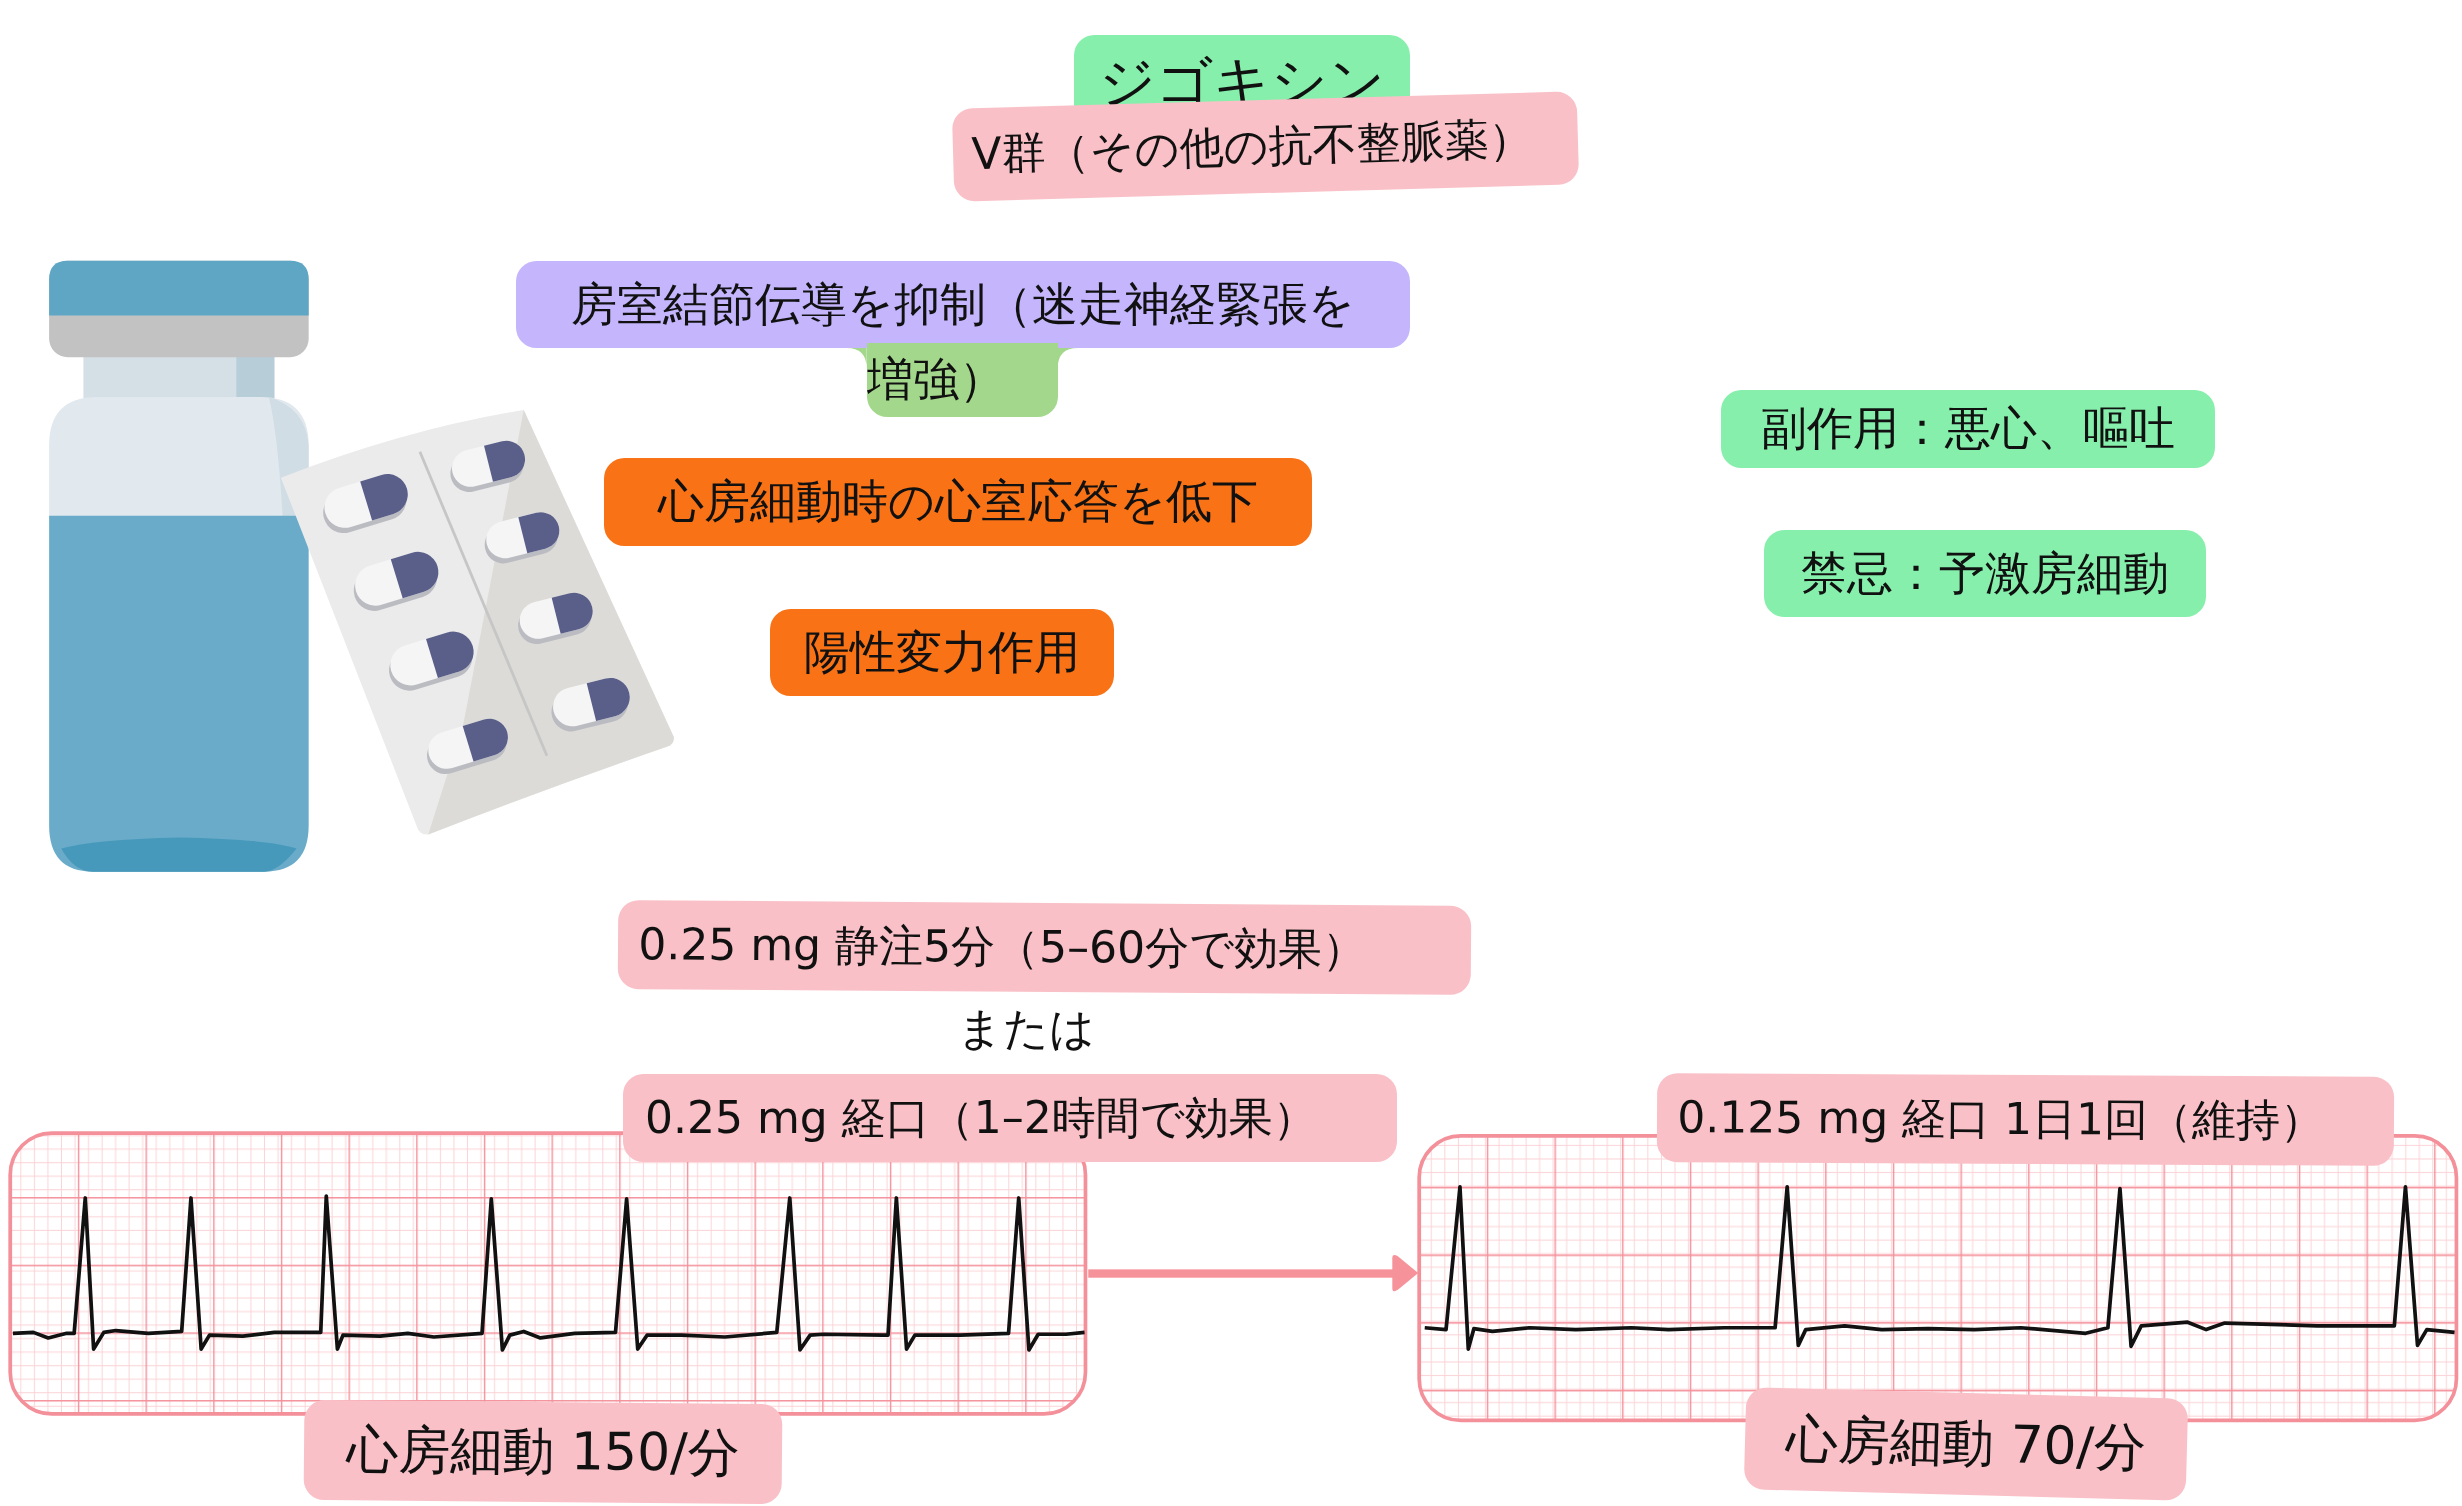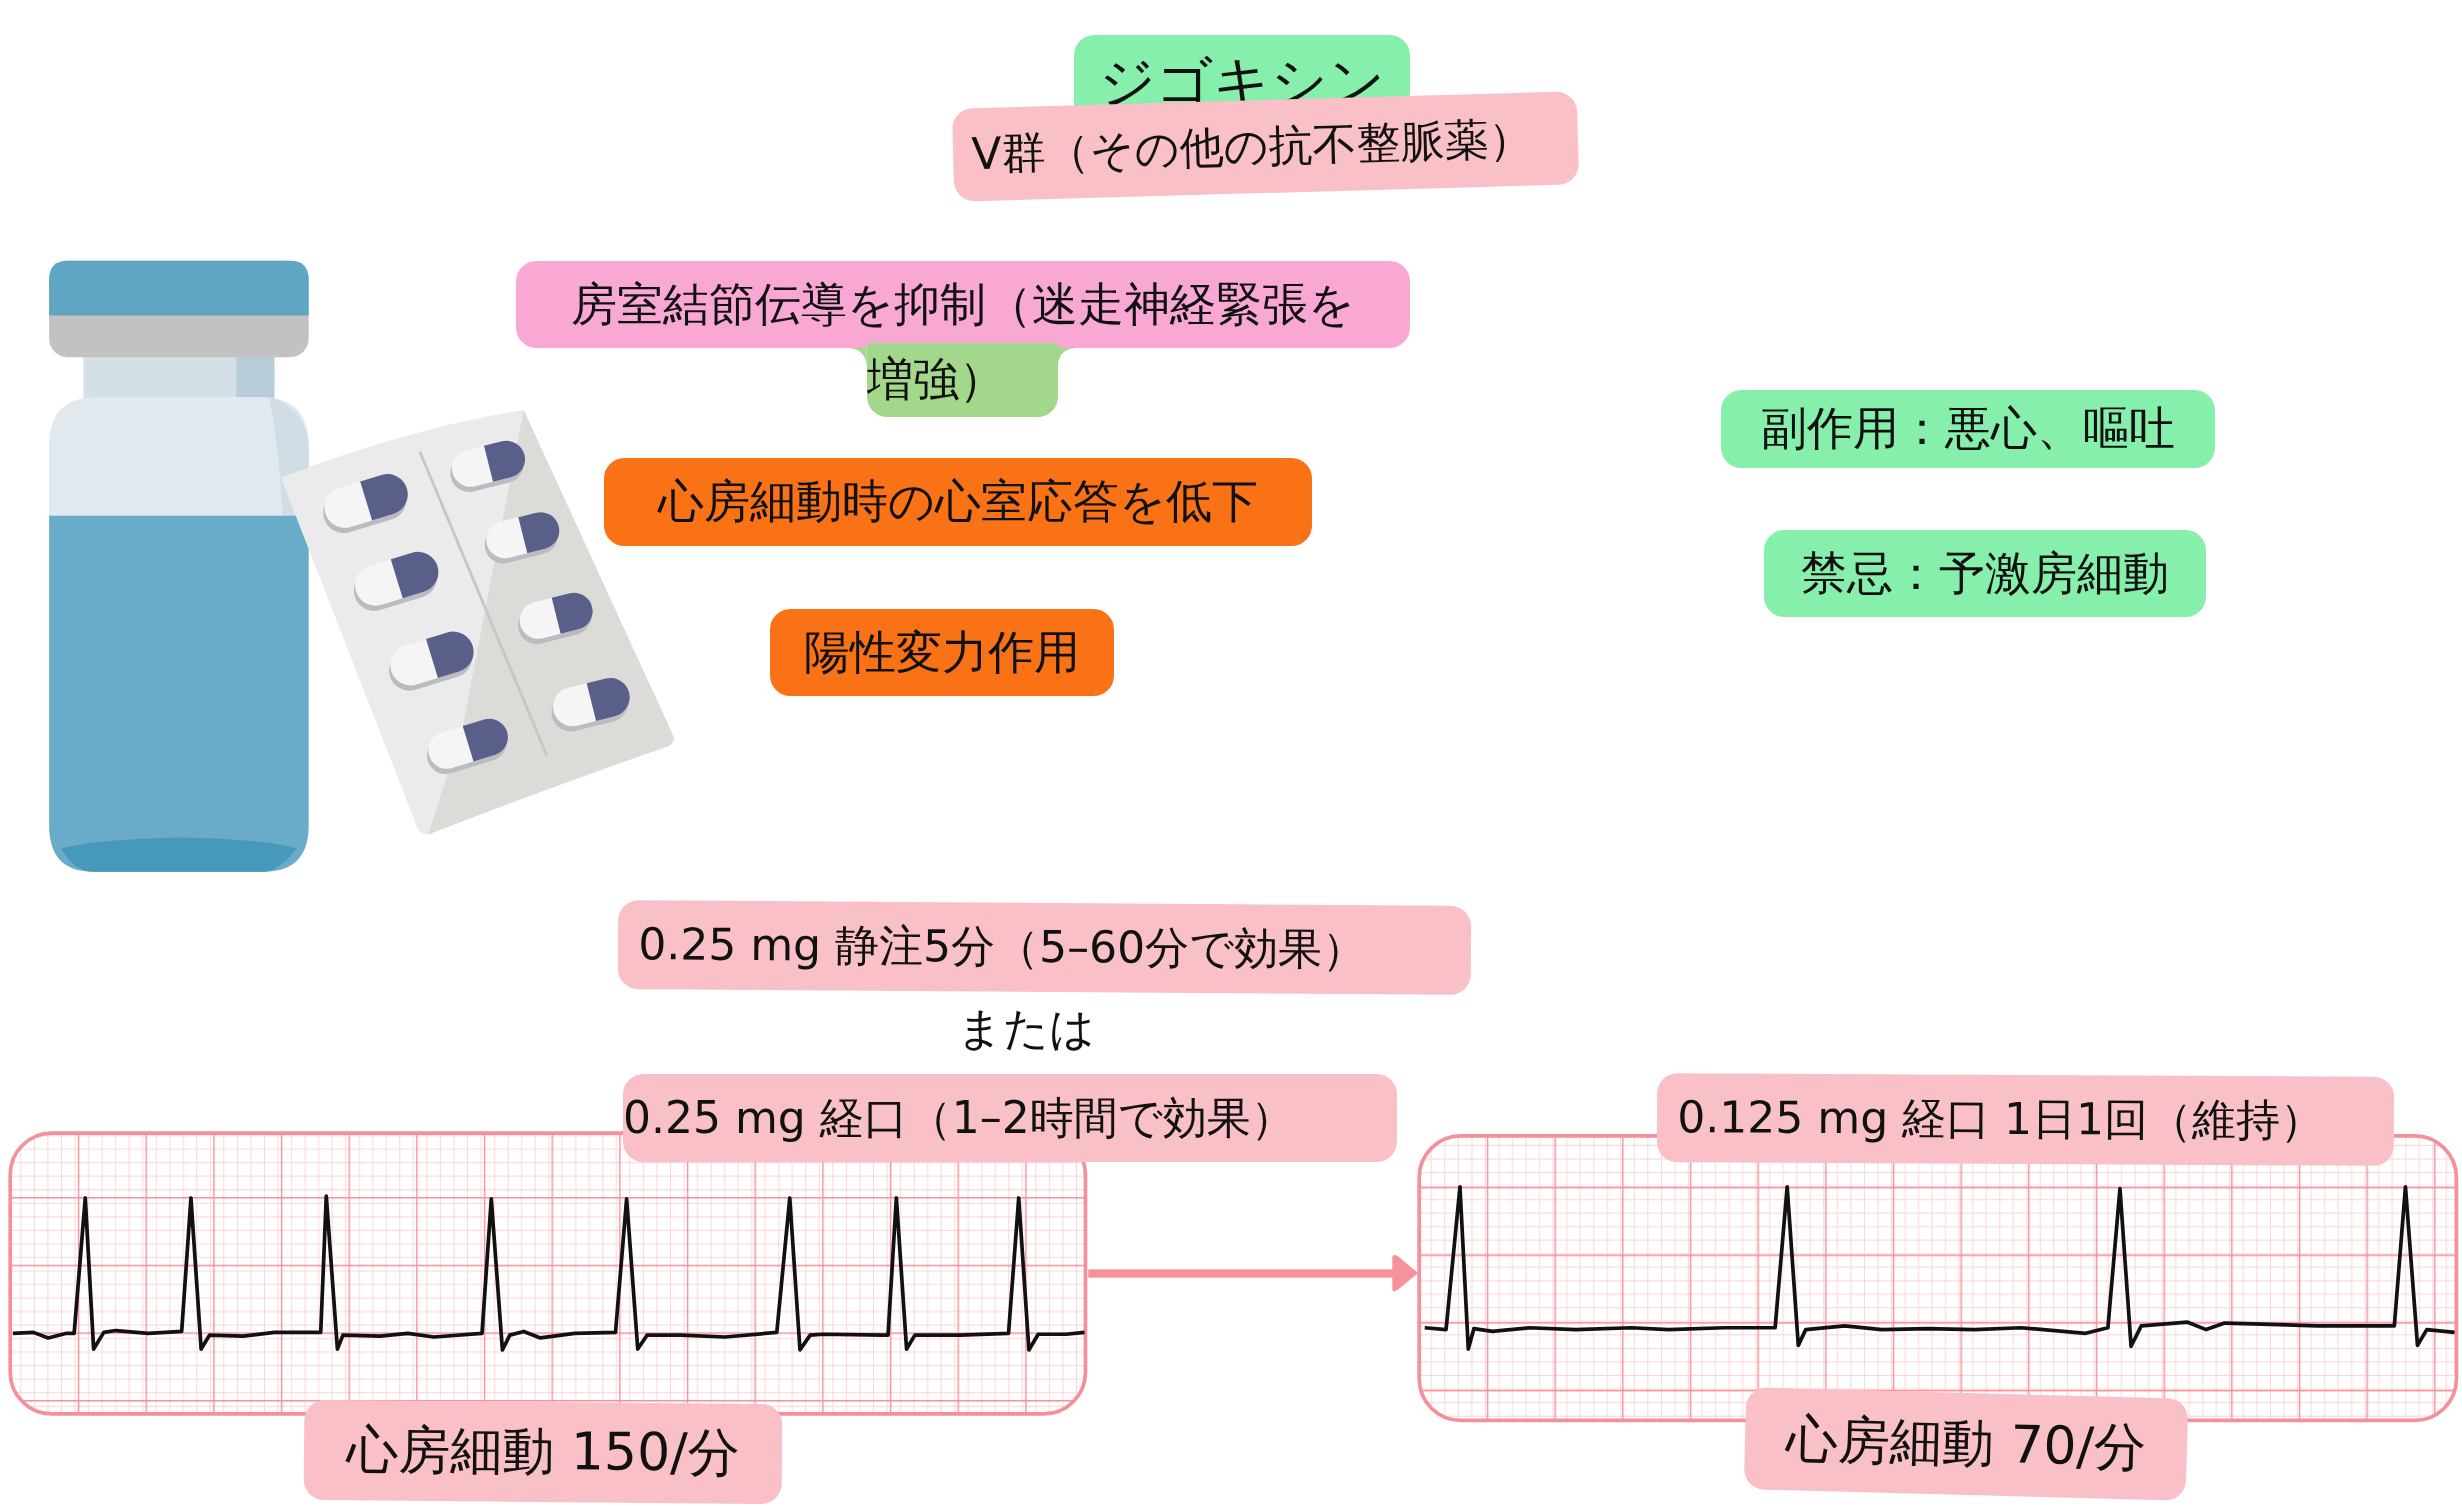--- a/index.html
+++ b/index.html
@@ -10,21 +10,21 @@
   .red { background: #86efac; margin-top: 28px; }
   .pink { background: #f9c1c7; }
   .green { background: #f97316; }
   .t-title { font-size: 56px; }
   .t-52 { font-size: 46px; }
   .t-48 { font-size: 44px; }
   .t-big { font-size: 52px; }
   .plain { position: absolute; font-size: 45px; }
   svg { position: absolute; overflow: visible; }
   .green-multi { position: absolute; }
-  .green-multi .row1 { position: absolute; background: #f9a8d4; border-radius: 20.4px;
+  .green-multi .row1 { position: absolute; background: #c4b5fd; border-radius: 20.4px;
         display:flex; align-items:center; justify-content:center; font-size: 46px; white-space: nowrap;}
   .green-multi .row2 { position: absolute; background: #a3d78c; border-radius: 0 0 20.4px 20.4px;
         display:flex; align-items:center; font-size: 46px; white-space: nowrap;}
 </style>
 </head>
 <body>
 
 <div class="box red t-title" style="left:1074px; top:7.4px; width:336px; height:96px;">
   <span>ジゴキシン</span>
 </div>
@@ -152,21 +152,21 @@
 
 <svg style="left:0; top:0;" width="2462" height="1507" viewBox="0 0 2656 1625">
   <rect x="1174" y="1369" width="330" height="9" fill="#f6939a"></rect>
   <path d="M1502,1357 Q1502,1351 1508,1355 L1530,1373 L1508,1391 Q1502,1395 1502,1389 Z" fill="#f6939a"></path>
 </svg>
 
 <div class="box pink t-48" style="left:618px; top:903px; width:853px; height:89px; transform: rotate(0.4deg); justify-content:flex-start; padding-left:20.4px;">
   <span>0.25 mg 静注5分（5–60分で効果）</span>
 </div>
 <div class="plain" style="left:957px; top:999px;">または</div>
-<div class="box pink t-48" style="left:623px; top:1074px; width:774px; height:88px; justify-content:flex-start; ">
+<div class="box pink t-48" style="left:623px; top:1074px; width:774px; height:88px; justify-content:flex-start; padding-left:22px;">
   <span>0.25 mg 経口（1–2時間で効果）</span>
 </div>
 <div class="box pink t-48" style="left:1657px; top:1075px; width:737px; height:89px; transform: rotate(0.3deg); justify-content:flex-start; padding-left:20.4px;">
   <span>0.125 mg 経口 1日1回（維持）</span>
 </div>
 
 <div class="box pink t-big" style="left:304px; top:1402px; width:478px; height:100px; transform: rotate(0.5deg);">
   <span>心房細動 150/分</span>
 </div>
 <div class="box pink t-big" style="left:1745px; top:1393px; width:442px; height:102px; transform: rotate(1.5deg);">

